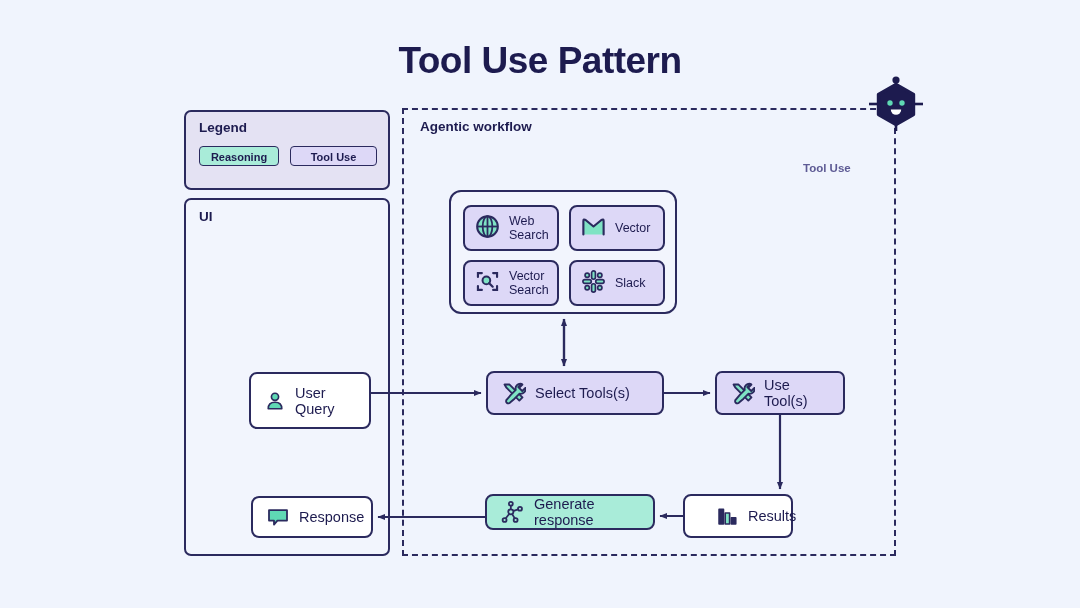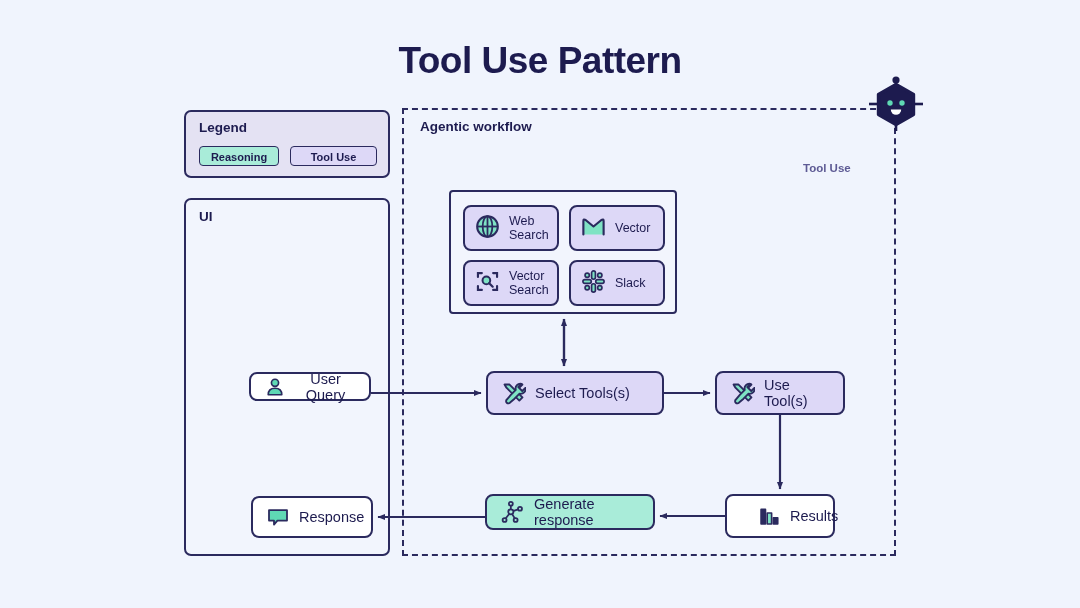--- a/index.html
+++ b/index.html
@@ -30,21 +30,21 @@
     font-weight: bold;
     letter-spacing: -0.5px;
     color: #1d1b4f;
   }
   
   #legend-box {
     position: absolute;
     left: 184px;
     top: 110px;
     width: 206px;
-    height: 68px;
+    height: 80px;
     background: #e4e2f3;
     border: 2px solid #2b2a5e;
     border-radius: 7px;
     box-sizing: border-box;
   }
   #legend-title {
     position: absolute;
     left: 13px;
     top: 8px;
     font-size: 13.5px;
@@ -136,37 +136,37 @@
   .node .ico {
     flex: 0 0 auto;
     display: flex;
     align-items: center;
     justify-content: center;
   }
   .node.white { background: #ffffff; }
   .node.lav   { background: #ddd8f7; }
   .node.mint  { background: #a9ecd9; }
 
-  #node-user-query      { left: 249px; top: 372px; width: 122px; height: 29px; text-align: center; }
+  #node-user-query      { left: 249px; top: 372px; width: 122px; height: 57px; }
   #node-select-tools    { left: 486px; top: 371px; width: 178px; height: 44px; }
-  #node-use-tools       { left: 715px; top: 371px; width: 130px; height: 44px; }
-  #node-results         { left: 725px; top: 494px; width: 110px; height: 44px; padding-left: 31px; }
+  #node-use-tools       { left: 715px; top: 371px; width: 130px; height: 44px; border-radius: 7px; }
+  #node-results         { left: 683px; top: 494px; width: 110px; height: 44px; padding-left: 31px; }
   #node-generate-resp   { left: 485px; top: 494px; width: 170px; height: 36px; }
   #node-response        { left: 251px; top: 496px; width: 122px; height: 42px; }
 
   
   #tools-cluster {
     position: absolute;
     left: 449px;
     top: 190px;
     width: 228px;
     height: 124px;
     background: #f2f5fd;
     border: 2px solid #2b2a5e;
-    border-radius: 4px;
+    border-radius: 12px;
     box-sizing: border-box;
   }
   .tool-card {
     position: absolute;
     background: #ddd8f7;
     border: 2px solid #2b2a5e;
     border-radius: 8px;
     box-sizing: border-box;
     display: flex;
     align-items: center;

